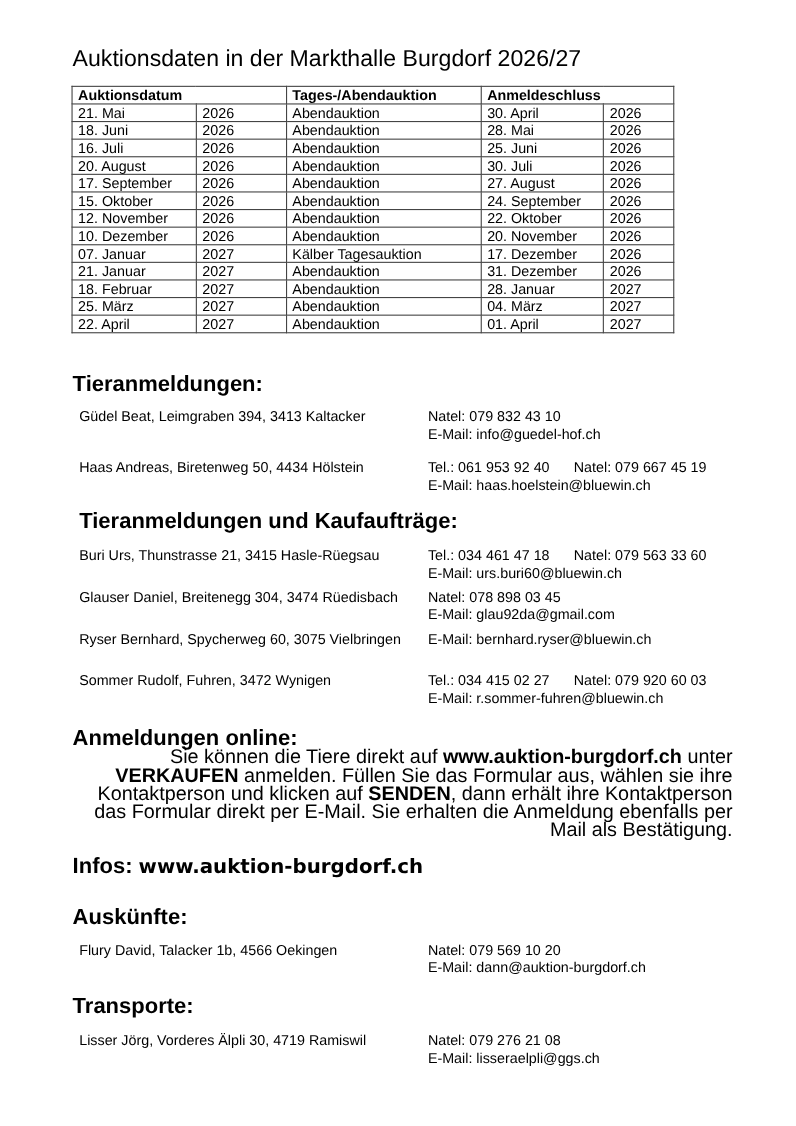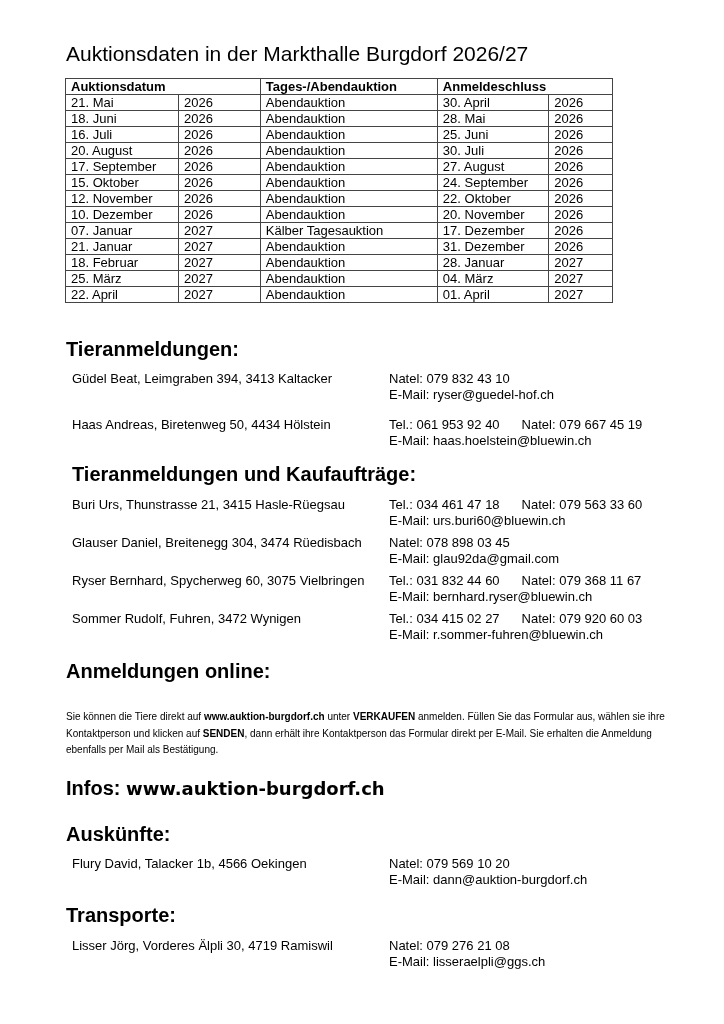--- a/index.html
+++ b/index.html
@@ -27,22 +27,22 @@
     h2.section {
       position: absolute; margin: 0; font-size: 20px; font-weight: bold; white-space: nowrap;
     }
     .contact { position: absolute; font-size: 13px; line-height: 16px; white-space: nowrap; }
     .contact .name { position: absolute; left: 0; top: 0; }
     .contact .info { position: absolute; left: 317px; top: 0; }
     .contact .info .line { display: block; }
     .contact .natel2 { display: inline-block; margin-left: 22px; }
 
     p.online {
-      position: absolute; left: 66px; top: 709px; width: 600px; margin: 0;
-      font-size: 10px; line-height: 16.5px;
+      position: absolute; left: 66px; top: 680px; width: 600px; margin: 0;
+      font-size: 18px; line-height: 16.5px; text-align: right;
     }
     p.online b { font-weight: bold; }
     .infos-title {
       position: absolute; left: 66px; top: 777px; font-size: 20px; font-weight: bold; white-space: nowrap;
     }
     .infos-title .url { font-family: "DejaVu Sans", sans-serif; font-size: 18px; }
   </style>
 </head>
 <body>
 
@@ -157,21 +157,21 @@
       </tr>
     </tbody>
 </table>
 
 <h2 class="section" style="left:66px; top:338px;">Tieranmeldungen:</h2>
 
 <div class="contact" style="left:72px; top:371px;">
   <span class="name">Güdel Beat, Leimgraben 394, 3413 Kaltacker</span>
   <span class="info">
     <span class="line">Natel: 079 832 43 10</span>
-    <span class="line">E-Mail: ryser@guedel-hof.ch</span>
+    <span class="line">E-Mail: info@guedel-hof.ch</span>
   </span>
 </div>
 
 <div class="contact" style="left:72px; top:417px;">
   <span class="name">Haas Andreas, Biretenweg 50, 4434 Hölstein</span>
   <span class="info">
     <span class="line"><span>Tel.: 061 953 92 40</span><span class="natel2">Natel: 079 667 45 19</span></span>
     <span class="line">E-Mail: haas.hoelstein@bluewin.ch</span>
   </span>
 </div>
@@ -190,21 +190,20 @@
   <span class="name">Glauser Daniel, Breitenegg 304, 3474 Rüedisbach</span>
   <span class="info">
     <span class="line">Natel: 078 898 03 45</span>
     <span class="line">E-Mail: glau92da@gmail.com</span>
   </span>
 </div>
 
 <div class="contact" style="left:72px; top:573px;">
   <span class="name">Ryser Bernhard, Spycherweg 60, 3075 Vielbringen</span>
   <span class="info">
-    <span class="line"><span>Tel.: 031 832 44 60</span><span class="natel2">Natel: 079 368 11 67</span></span>
     <span class="line">E-Mail: bernhard.ryser@bluewin.ch</span>
   </span>
 </div>
 
 <div class="contact" style="left:72px; top:611px;">
   <span class="name">Sommer Rudolf, Fuhren, 3472 Wynigen</span>
   <span class="info">
     <span class="line"><span>Tel.: 034 415 02 27</span><span class="natel2">Natel: 079 920 60 03</span></span>
     <span class="line">E-Mail: r.sommer-fuhren@bluewin.ch</span>
   </span>

